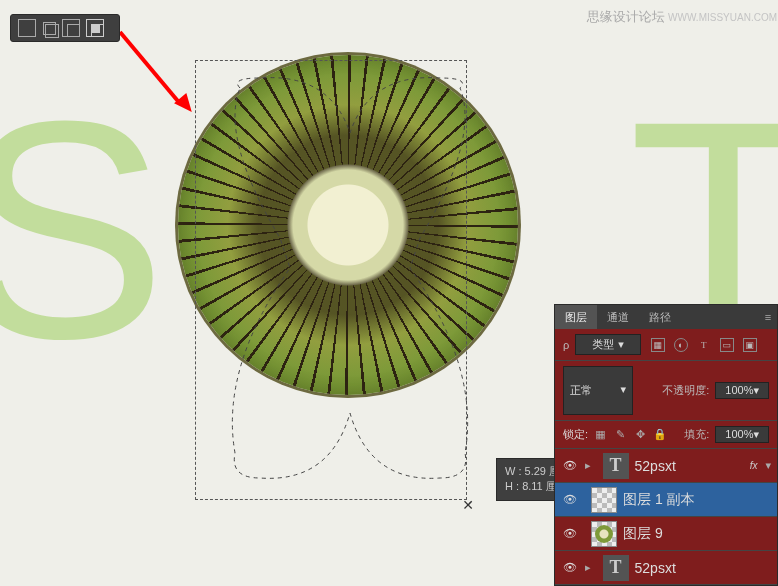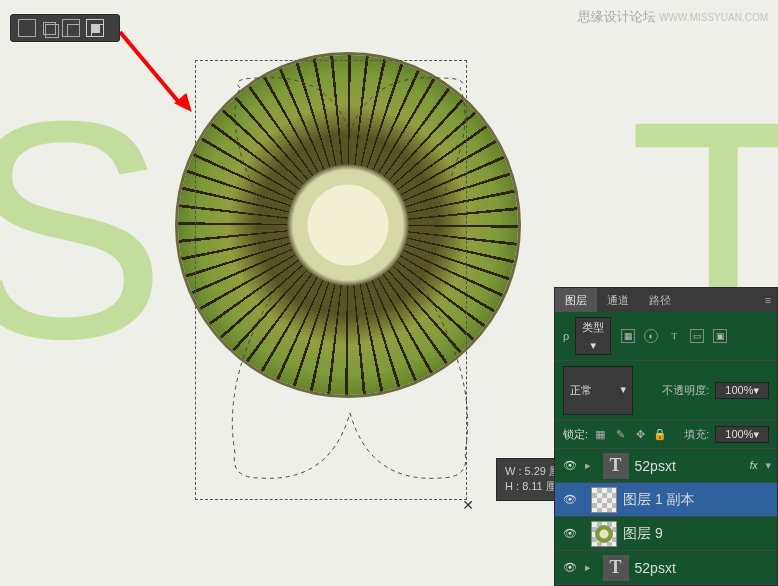--- a/index.html
+++ b/index.html
@@ -17,21 +17,21 @@
   .sel-sub::before{content:"";position:absolute;left:4px;top:4px;width:11px;height:11px;border:1px solid #aaa;background:#3f3f3f;}
   .sel-int{border:1px solid #ccc;}
   .sel-int::before{content:"";position:absolute;left:4px;top:4px;width:11px;height:11px;border:1px solid #ccc;}
   .sel-int::after{content:"";position:absolute;left:4px;top:4px;width:9px;height:9px;background:#ccc;}
 
   
   .arrow-line{position:absolute;left:120px;top:30px;width:90px;height:4px;background:red;transform:rotate(50deg);transform-origin:left center;z-index:9;}
   .arrow-head{position:absolute;left:178px;top:96px;width:0;height:0;border-left:8px solid transparent;border-right:8px solid transparent;border-top:18px solid red;transform:rotate(-40deg);z-index:9;}
 
   
-  .watermark{position:absolute;top:8px;right:10px;font-size:13px;color:#a9a9a9;font-family:"SimSun";}
+  .watermark{position:absolute;top:8px;right:1px;font-size:13px;color:#a9a9a9;font-family:"SimSun";}
   .wm-url{font-size:10px;color:#c4c4c4;font-family:Arial;}
 
   
   .letter{position:absolute;font-family:"Cooper Black",Arial Black,sans-serif;font-size:310px;color:#c2dd9c;text-shadow:inset 0 0 10px rgba(0,0,0,.1);line-height:1;}
   .letter-s{left:-40px;top:75px;}
   .letter-t{right:-40px;top:75px;}
 
   
   .kiwi{position:absolute;left:178px;top:55px;width:340px;height:340px;border-radius:50%;
     background:
@@ -54,27 +54,27 @@
   .marching{stroke-dasharray:4 4;stroke:#444;fill:none;}
 
   
   .rect-sel{position:absolute;left:195px;top:60px;width:272px;height:440px;border:1px dashed #555;z-index:7;}
   .rect-cross{position:absolute;right:-8px;bottom:-14px;font-size:14px;color:#333;}
 
   
   .dim-badge{position:absolute;left:496px;top:458px;background:#3f3f3f;color:#ccc;padding:5px 8px;font-size:11px;line-height:1.4;border:1px solid #2a2a2a;z-index:20;}
 
   
-  .panel{position:absolute;right:0;bottom:0;width:224px;background:#14532d;border:1px solid #2a2a2a;z-index:30;}
+  .panel{position:absolute;right:0;bottom:0;width:224px;background:#7f1d1d;border:1px solid #2a2a2a;z-index:30;}
   .tabs{display:flex;background:#3a3a3a;height:24px;}
   .tab{padding:5px 10px;font-size:11px;color:#bbb;cursor:pointer;}
   .tab.active{background:#535353;color:#eee;}
   .panel-menu{margin-left:auto;width:18px;display:flex;align-items:center;justify-content:center;color:#aaa;cursor:pointer;}
   .row{display:flex;align-items:center;padding:5px 8px;gap:6px;border-bottom:1px solid #444;}
-  .kind-dd{background:#3a3a3a;border:1px solid #222;padding:2px 6px;display:flex;align-items:center;gap:4px;cursor:pointer;flex-direction:column;}
+  .kind-dd{background:#3a3a3a;border:1px solid #222;padding:2px 16px;display:flex;align-items:center;gap:4px;cursor:pointer;}
   .filter-icons{display:flex;gap:9px;margin-left:4px;}
   .fi{width:14px;height:14px;border:1px solid #888;display:flex;align-items:center;justify-content:center;font-size:9px;color:#bbb;cursor:pointer;}
   .fi.round{border-radius:50%;}
   .blend-dd{background:#3a3a3a;border:1px solid #222;padding:16px 6px;flex:0 0 70px;display:flex;justify-content:space-between;cursor:pointer;}
   .opacity-lbl{margin-left:auto;color:#bbb;}
   .val-box{background:#3a3a3a;border:1px solid #222;padding:1px 9px;min-width:40px;display:flex;justify-content:space-between;cursor:pointer;}
   .lock-icons{display:flex;gap:7px;}
   .li{width:13px;height:13px;color:#aaa;font-size:11px;display:flex;align-items:center;justify-content:center;cursor:pointer;}
   .layer{display:flex;align-items:center;height:34px;border-bottom:1px solid #444;}
   .layer.active{background:#2d629e;}

